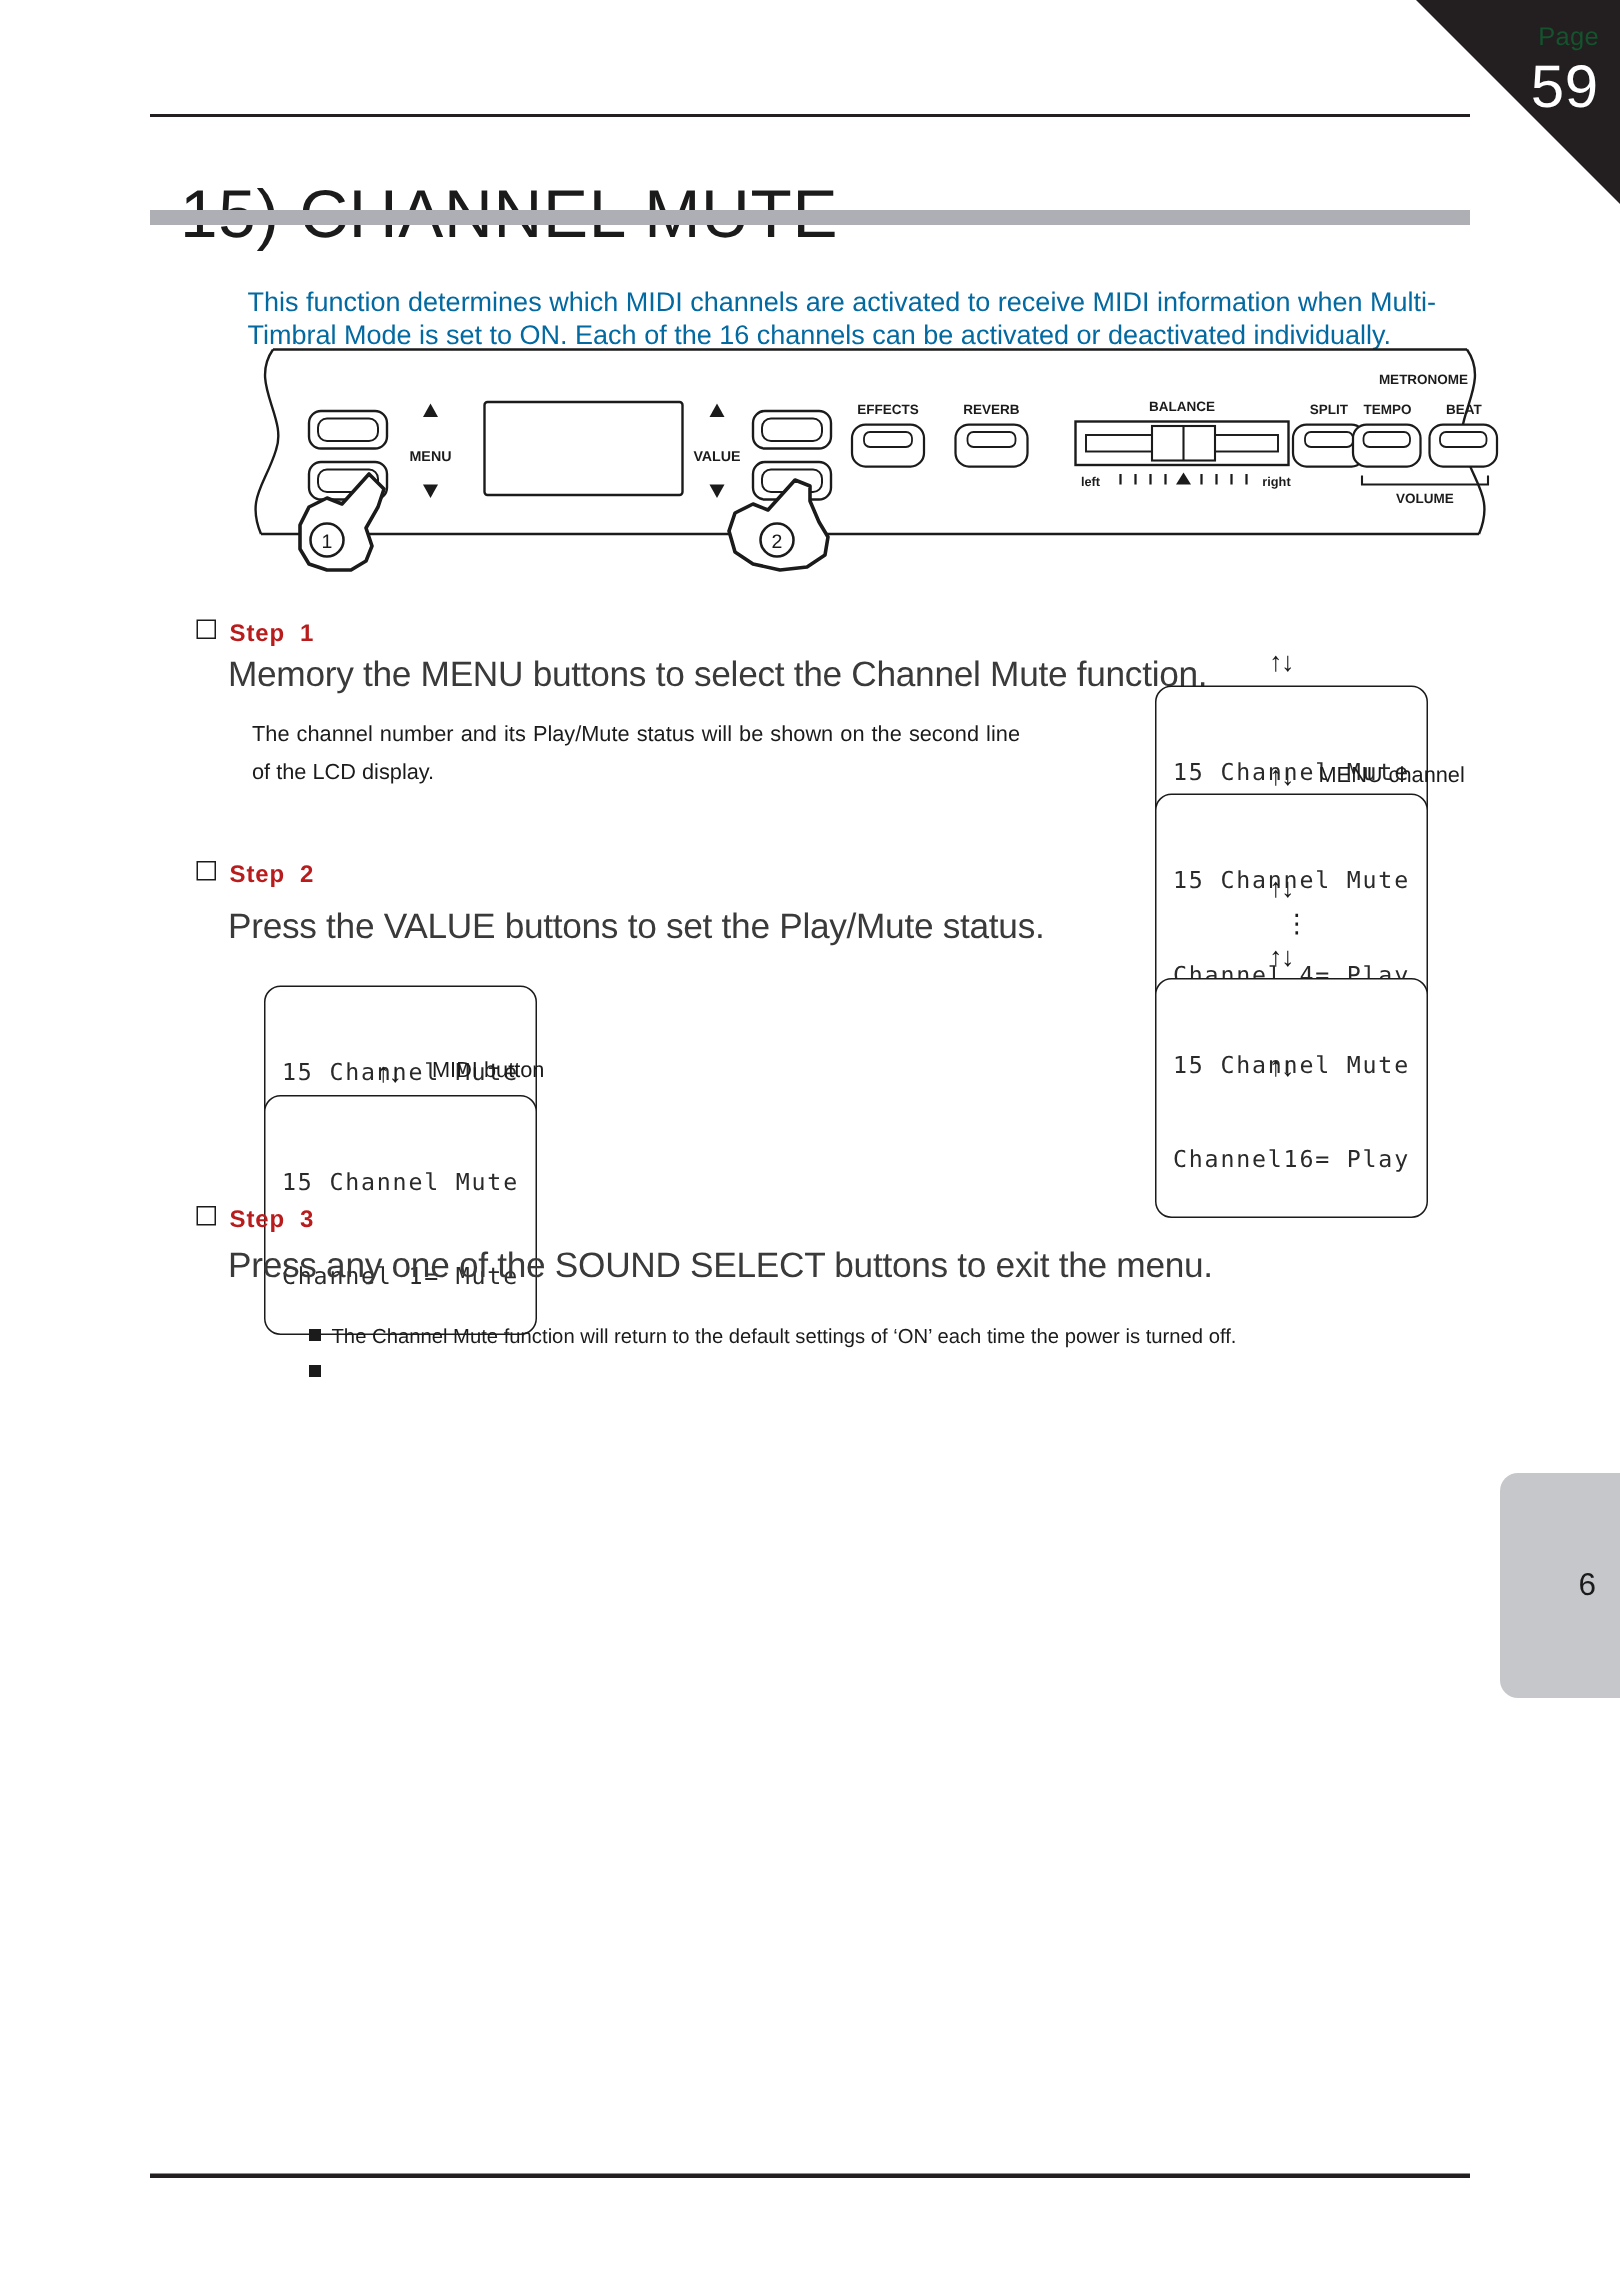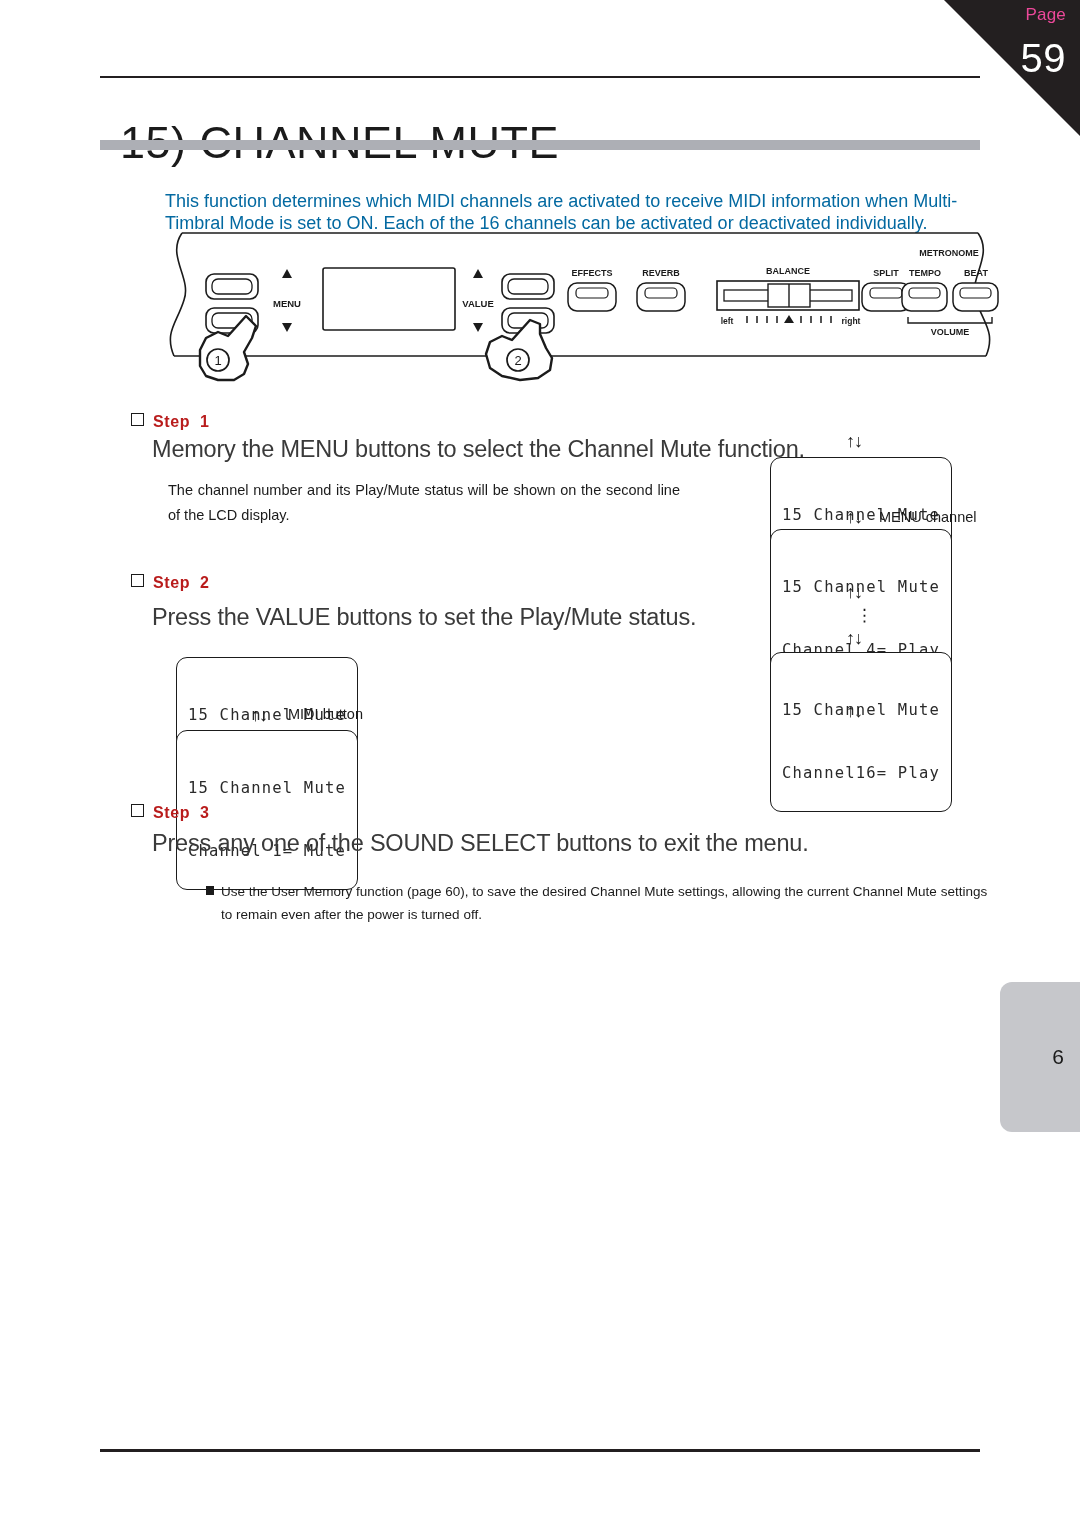--- a/index.html
+++ b/index.html
@@ -29,23 +29,23 @@
     position: absolute;
     top: 0;
     right: 0;
     width: 0;
     height: 0;
     border-top: 136px solid #231f20;
     border-left: 136px solid transparent;
   }
   #corner-badge .page-word {
     position: absolute;
-    top: 6px;
+    top: 16px;
     right: 14px;
-    color: #ec4899;
+    color: #14532d;
     font-size: 17px;
     letter-spacing: .2px;
     line-height: 1;
   }
   #corner-badge .page-num {
     position: absolute;
     top: 38px;
     right: 14px;
     color: #ffffff;
     font-size: 40px;
@@ -420,24 +420,24 @@
 </div>
 
 <div class="step-head" id="step3-head">
   <span class="cbox"></span><span>Step</span><span class="num">3</span>
 </div>
 <div class="step-title" id="step3-title">Press any one of the SOUND SELECT buttons to exit the menu.</div>
 
 <div id="notes">
   <div class="note">
     <span class="sq"></span>
+    <span>The Channel Mute function will return to the default settings of ‘ON’ each time the power is turned off.</span>
   </div>
   <div class="note">
     <span class="sq"></span>
-    <span>Use the User Memory function (page 60), to save the desired Channel Mute settings, allowing the current Channel Mute settings to remain even after the power is turned off.</span>
   </div>
 </div>
 
 <div id="side-tab">
 
   <div class="chapnum">6</div>
 </div>
 
 <div id="rule-bottom"></div>
 

